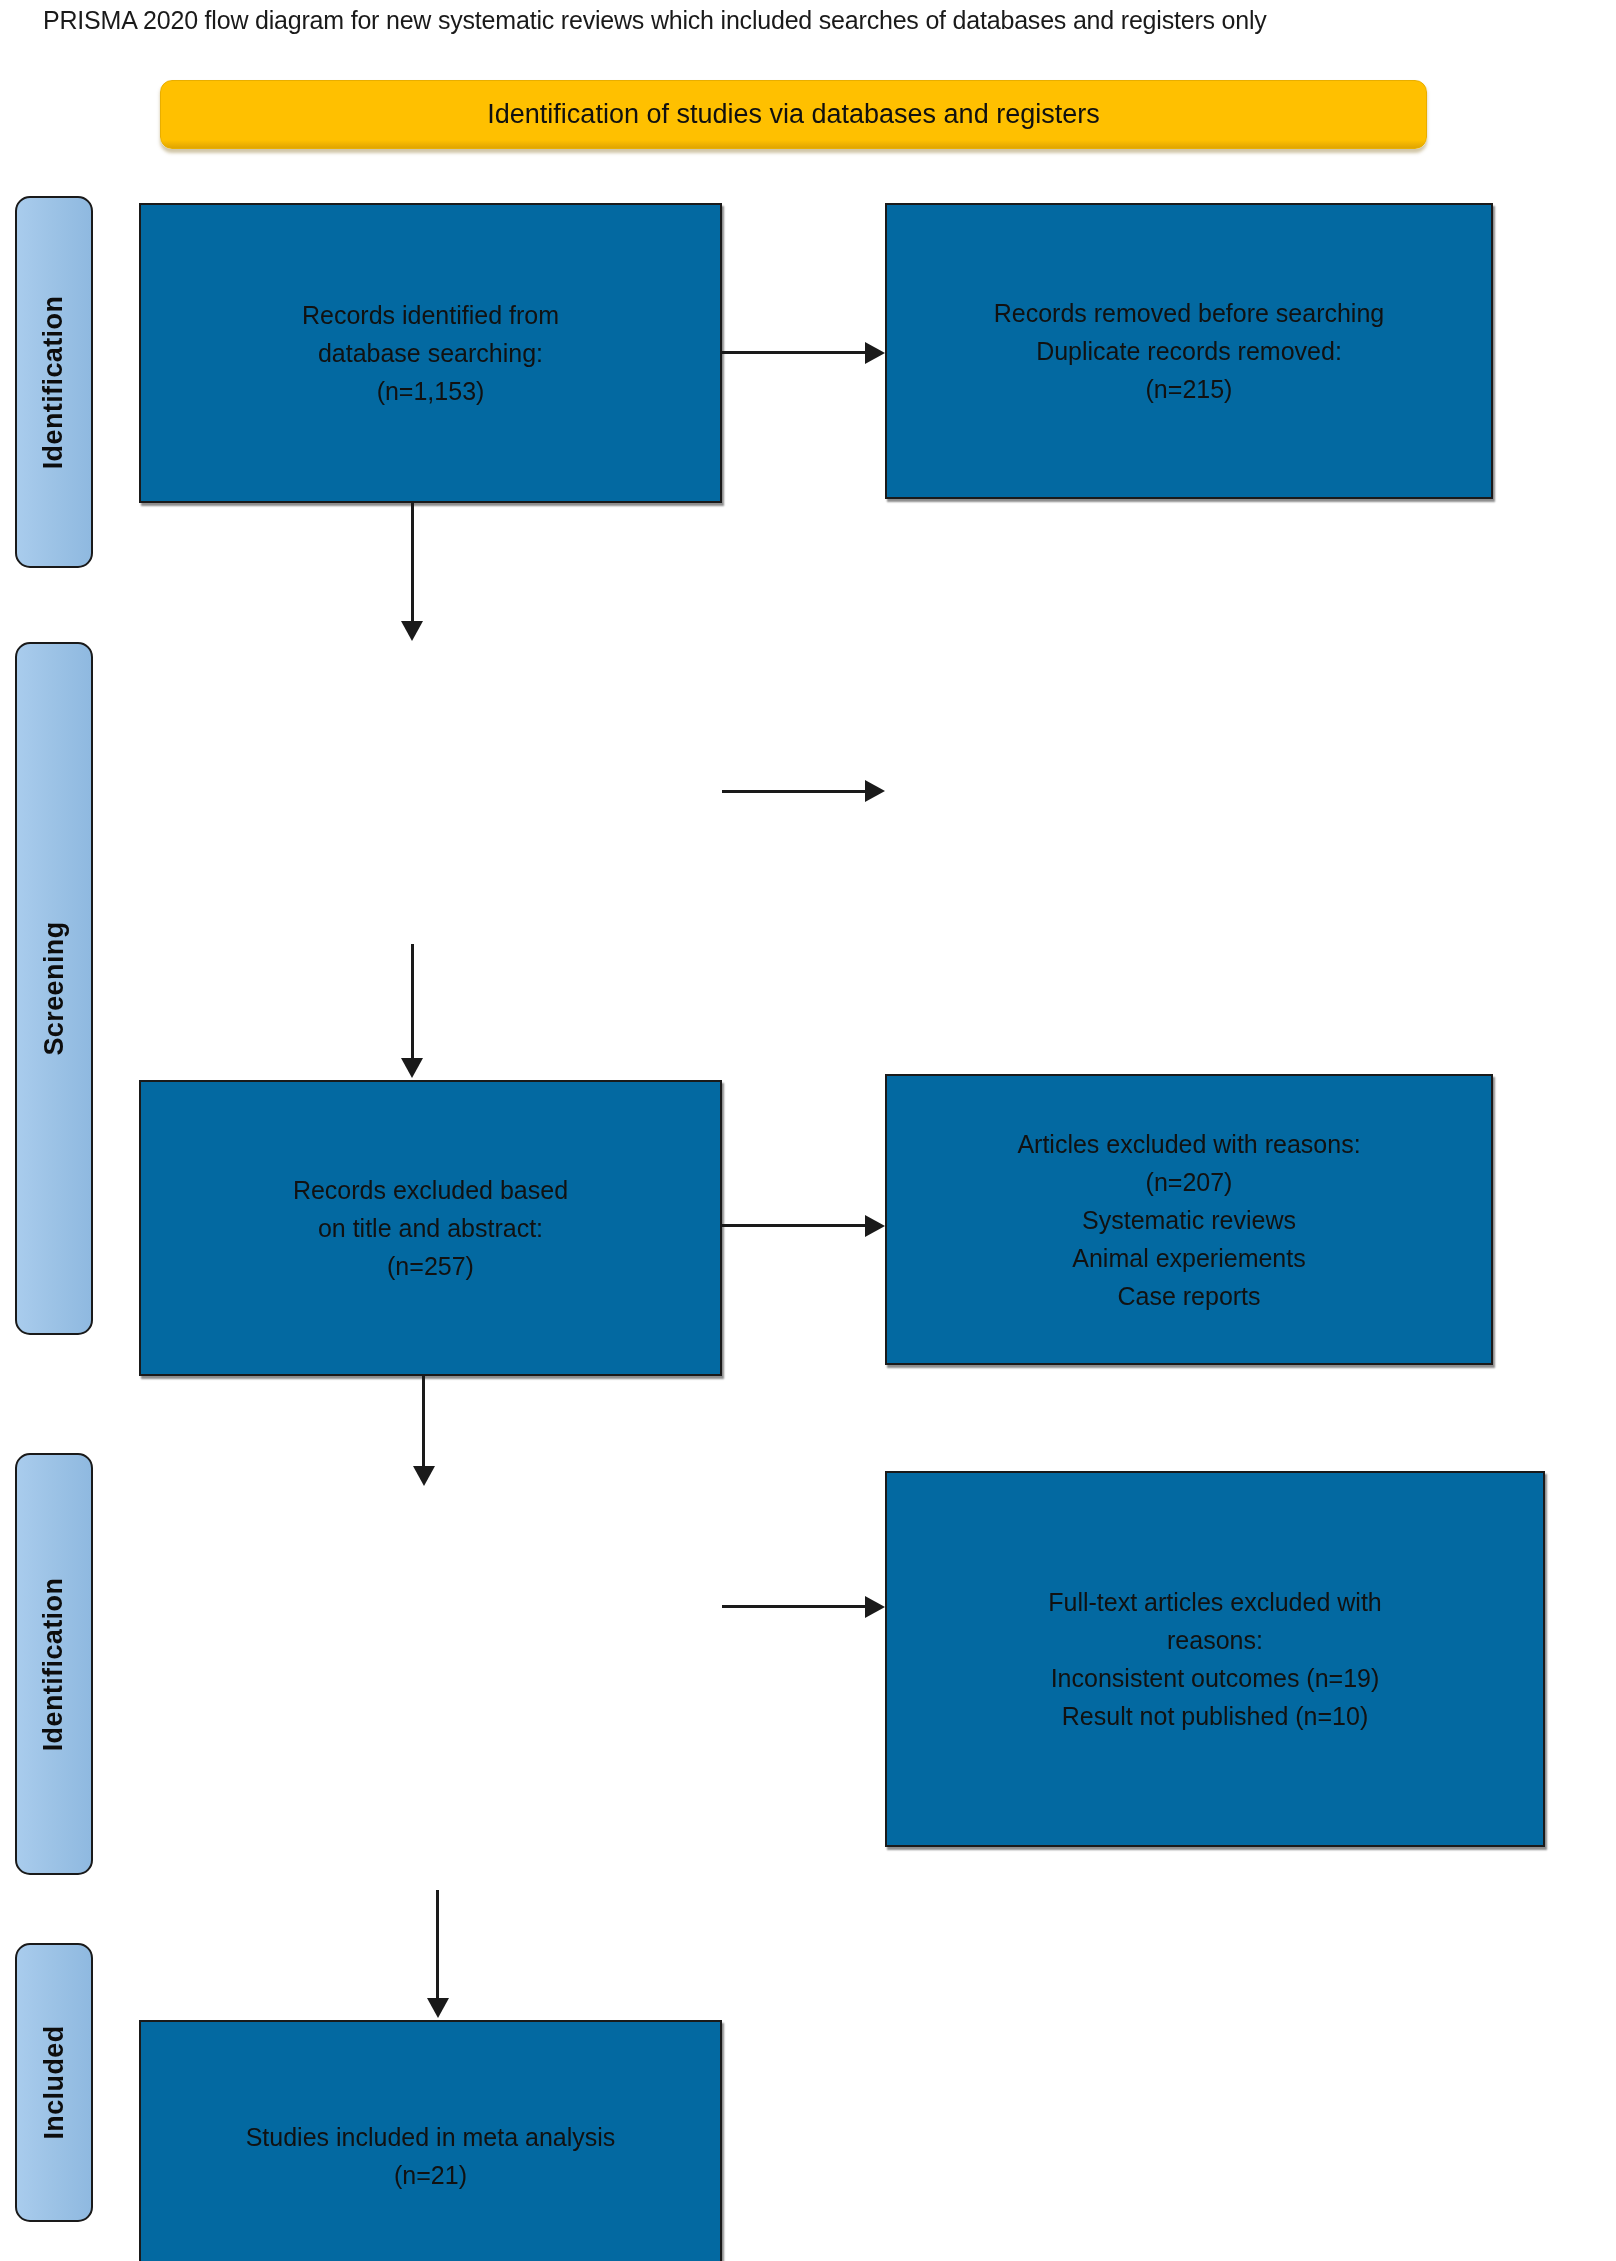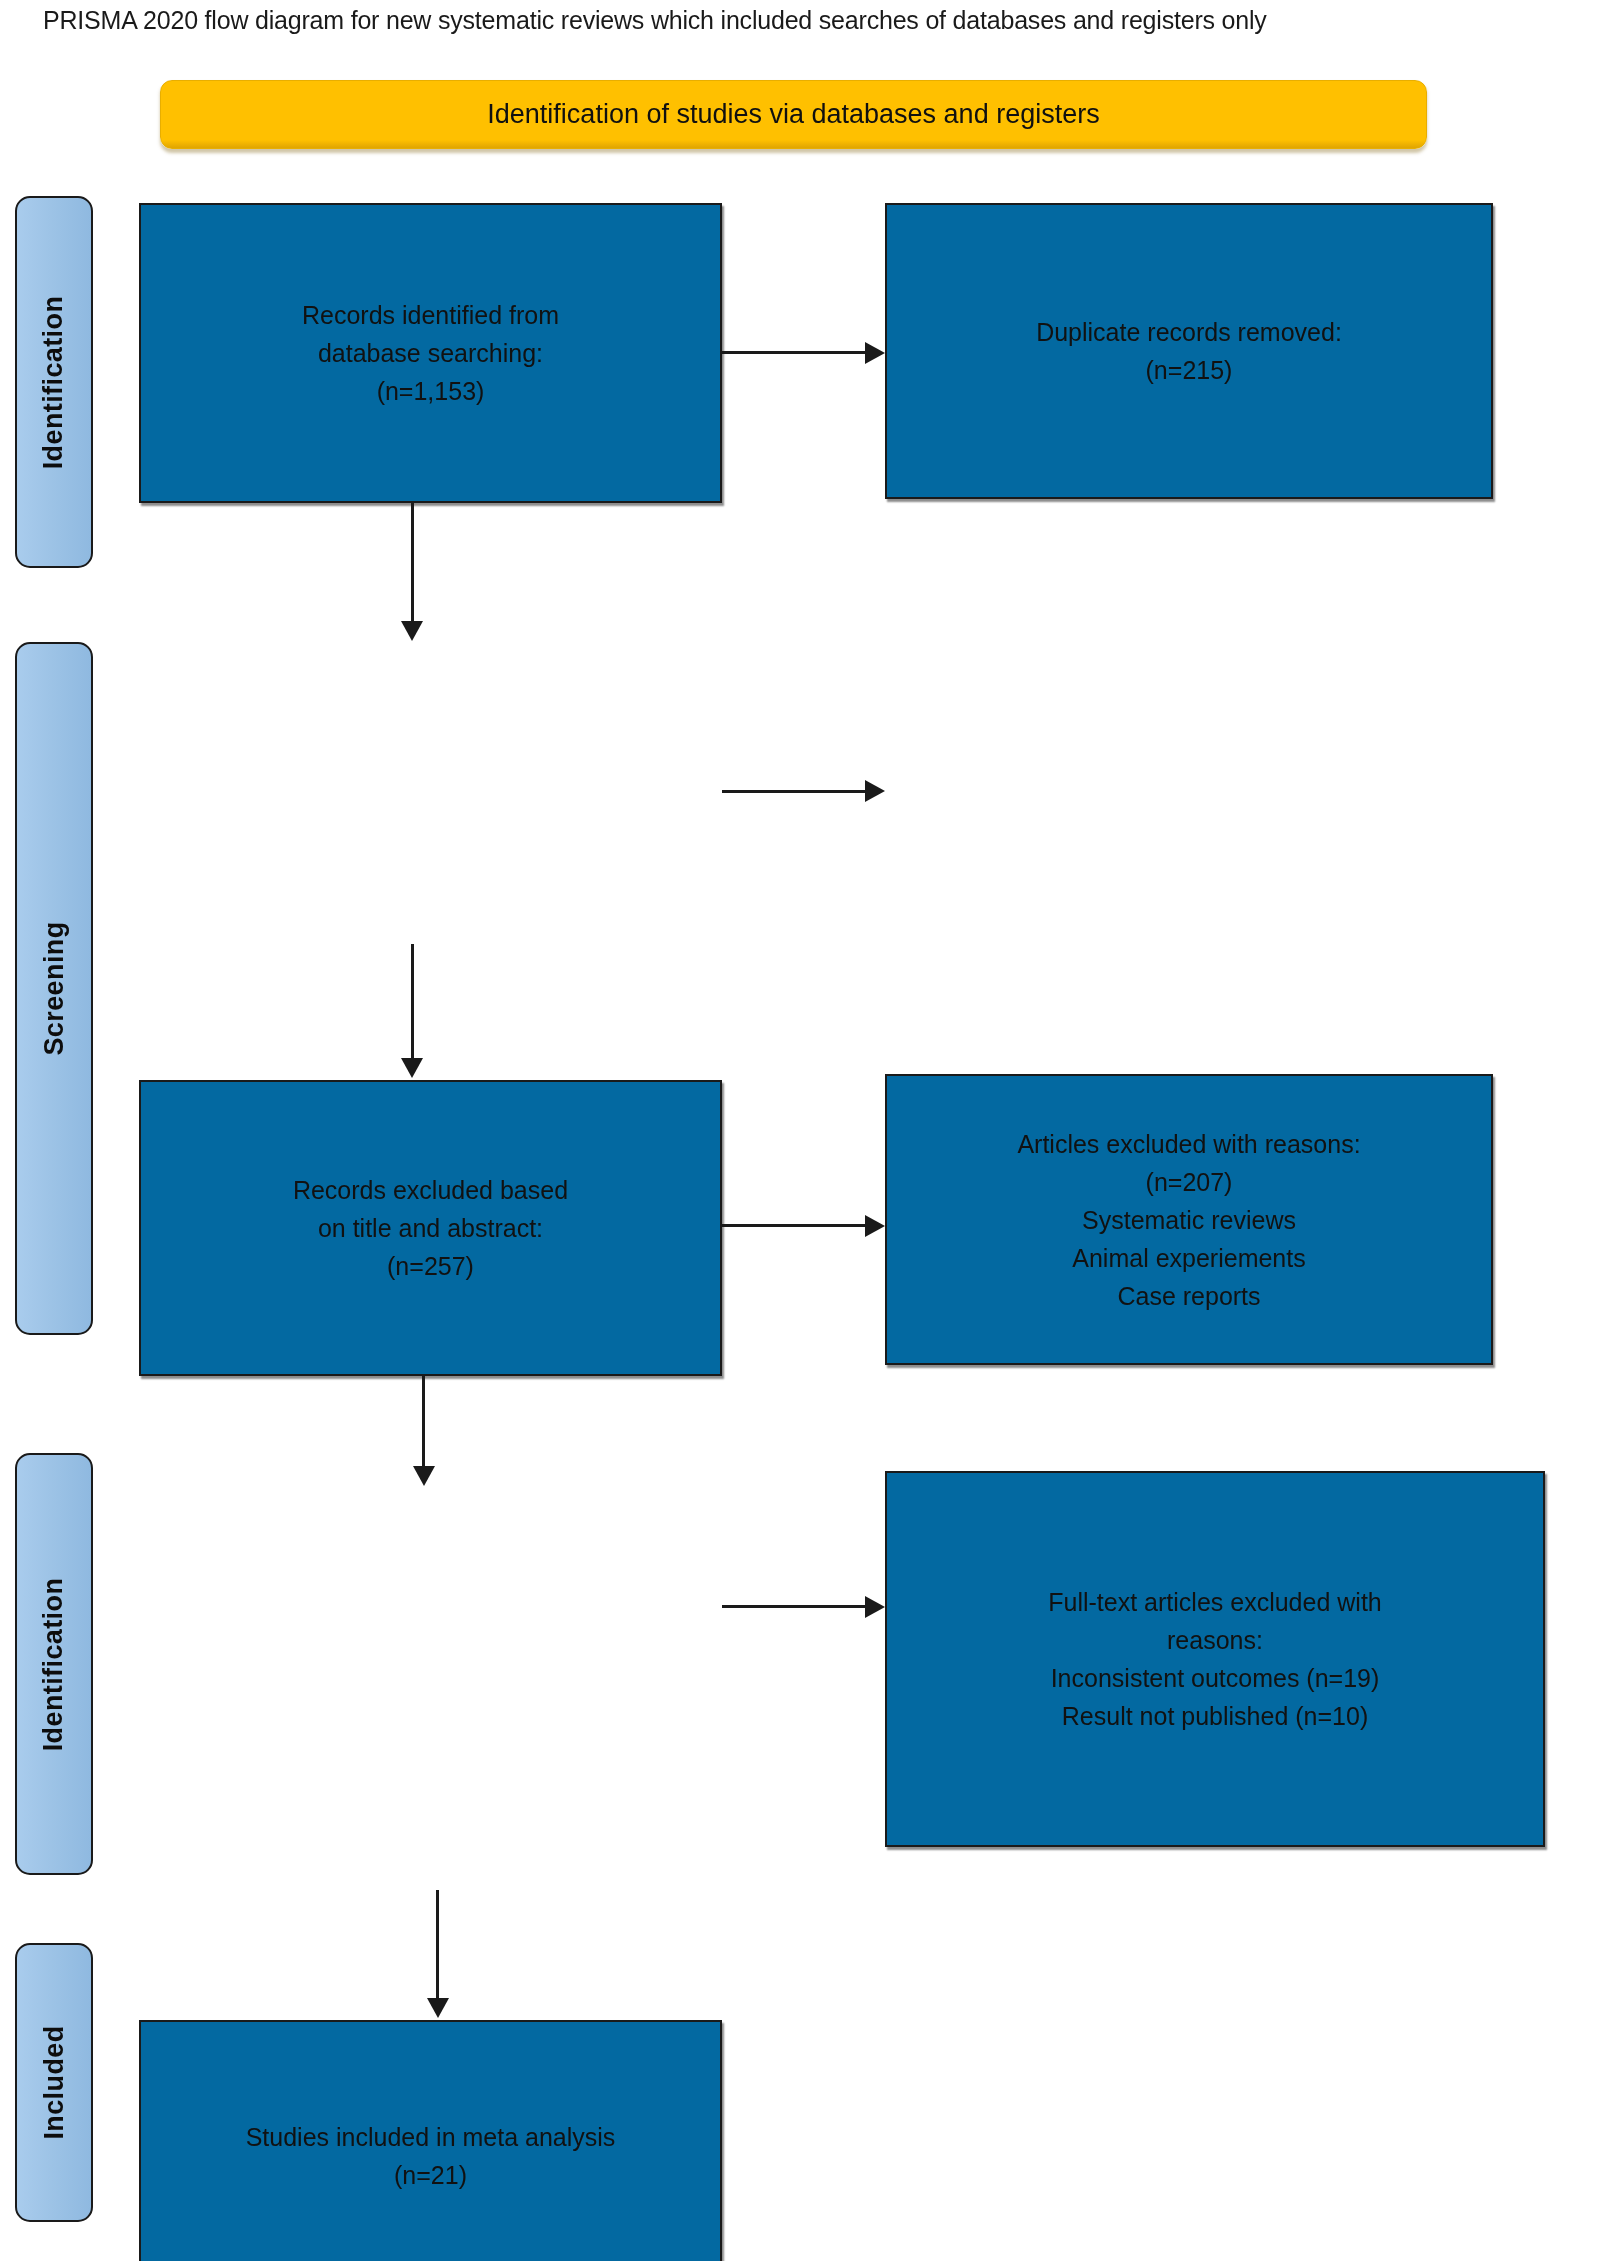--- a/index.html
+++ b/index.html
@@ -147,20 +147,21 @@
   <div class="flow-box" style="left:139px; top:203px; width:583px; height:300px;">
     <div class="box-text">
       <div>Records identified from</div>
       <div>database searching:</div>
       <div>(n=1,153)</div>
     </div>
   </div>
 
   <div class="flow-box" style="left:885px; top:203px; width:608px; height:296px;">
     <div class="box-text">
+      <div>Records removed before searching</div>
       <div>Duplicate records removed:</div>
       <div>(n=215)</div>
     </div>
   </div>
 
   <div class="conn-h" style="left:722px; top:351px; width:144px;"></div>
   <div class="arrow-right" style="left:865px; top:342px;"></div>
 
   <div class="conn-v" style="left:411px; top:503px; height:131px;"></div>
   <div class="arrow-down" style="left:401px; top:621px;"></div>

